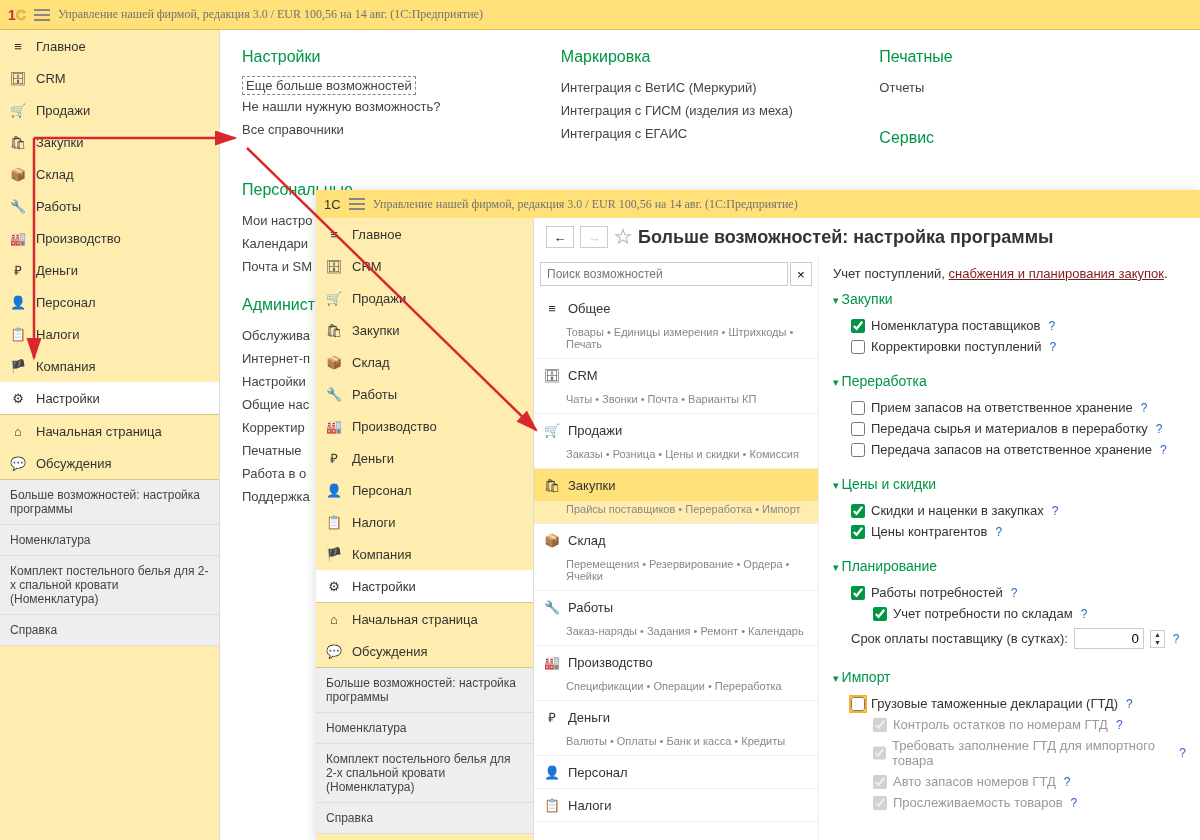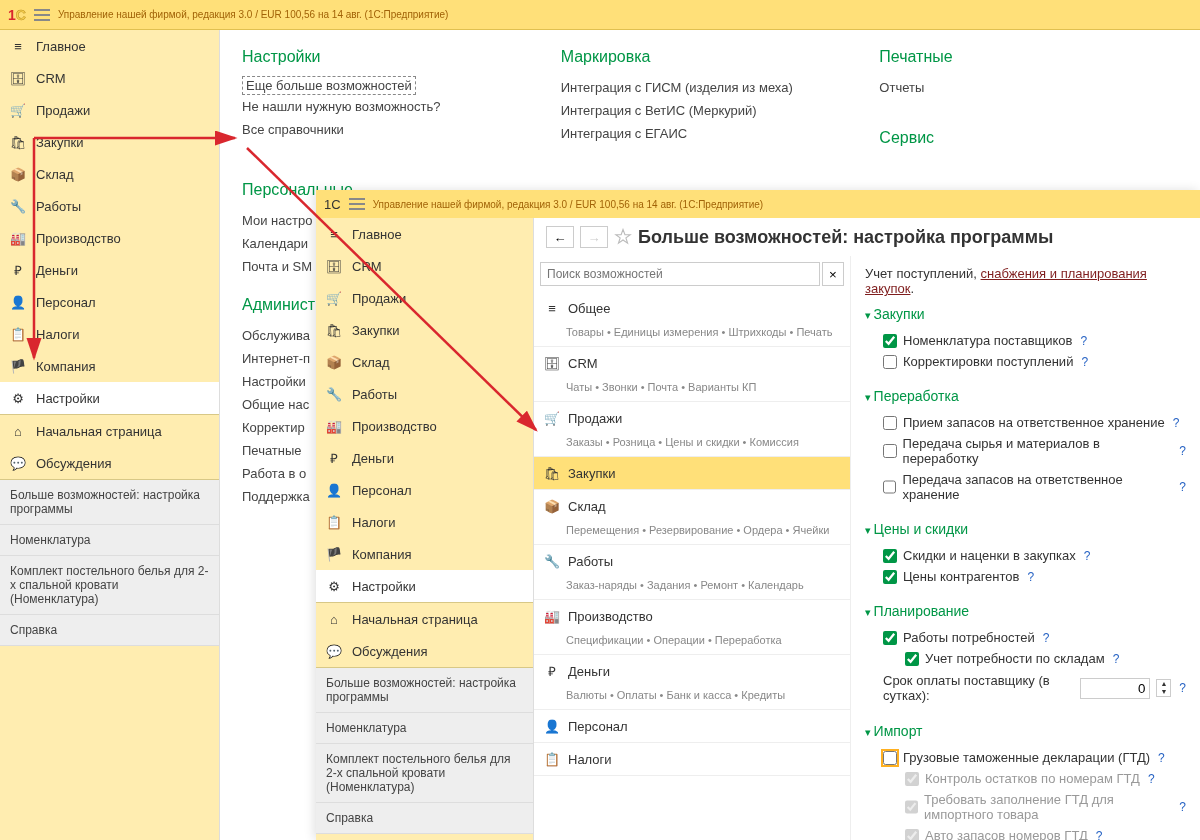--- a/index.html
+++ b/index.html
@@ -3,21 +3,21 @@
 <meta charset="utf-8">
 <style>
 * { box-sizing: border-box; margin: 0; padding: 0; }
 body { font-family: Arial, sans-serif; font-size: 13px; color: #333; width: 1200px; height: 840px; position: relative; background: #fff; overflow: hidden; }
 .titlebar { background: #ffe079; height: 30px; display: flex; align-items: center; padding: 0 8px; gap: 8px; border-bottom: 1px solid #e0c050; }
 .titlebar .logo { font-weight: bold; font-family: 'Arial Black', sans-serif; font-size: 14px; }
 .titlebar .logo .red { color: #d9272e; }
 .titlebar .logo .yellow { color: #f8d050; -webkit-text-stroke: 0.5px #b89020; }
 .hamburger { cursor: pointer; }
 .hamburger svg { display: block; }
-.title { color: #a16207; font-size: 10px; }
+.title { color: #737373; font-size: 12px; font-family: Liberation Serif, serif; }
 
 .container { display: flex; height: calc(100% - 30px); }
 .sidebar { width: 220px; background: #ffedb0; display: flex; flex-direction: column; border-right: 1px solid #ddd; }
 .sb-item { display: flex; align-items: center; padding: 8px 10px; gap: 10px; cursor: pointer; color: #333; }
 .sb-item.active { background: #fff; }
 .sb-sep { border-top: 1px solid #d8c886; }
 .sb-tab { padding: 8px 10px; background: #eee; border-bottom: 1px solid #ddd; font-size: 12px; color: #444; cursor: pointer; }
 
 .main { flex: 1; padding: 18px 22px; overflow: hidden; }
 .col3 { display: grid; grid-template-columns: 1fr 1fr 1fr; gap: 20px; }
@@ -29,21 +29,21 @@
 .overlay { position: absolute; left: 316px; top: 190px; width: 884px; height: 650px; background: #fff; box-shadow: -2px 0 10px rgba(0,0,0,0.12); display: flex; flex-direction: column; }
 .ov-titlebar { background: #ffe079; height: 28px; display: flex; align-items: center; padding: 0 8px; gap: 8px; }
 .ov-container { display: flex; height: calc(100% - 28px); }
 .ov-sidebar { width: 218px; background: #ffedb0; display: flex; flex-direction: column; border-right: 1px solid #ddd; overflow-y: auto; }
 .ov-main { flex: 1; display: flex; flex-direction: column; }
 .ov-header { display: flex; align-items: center; gap: 6px; padding: 8px 12px; }
 .navbtn { border: 1px solid #ccc; background: #fff; width: 28px; height: 22px; cursor: pointer; display: inline-flex; align-items: center; justify-content: center; font-size: 13px; }
 .star-icon { width: 18px; height: 18px; }
 .ov-title { font-size: 18px; font-weight: bold; color: #333; }
 .ov-body { display: flex; flex: 1; overflow: hidden; }
-.ov-left { width: 317px; border-right: 1px solid #eee; display: flex; flex-direction: column; overflow-y: auto; }
+.ov-left { width: 285px; border-right: 1px solid #eee; display: flex; flex-direction: column; overflow-y: auto; }
 .ov-right { flex: 1; padding: 10px 14px; overflow-y: auto; }
 .search-wrap { display: flex; padding: 6px; gap: 2px; }
 .search-input { flex: 1; border: 1px solid #ccc; padding: 4px 6px; font-size: 12px; }
 .search-clear { border: 1px solid #ccc; background: #fff; width: 22px; cursor: pointer; }
 .cat { border-bottom: 1px solid #eee; }
 .cat-head { display: flex; align-items: center; gap: 8px; padding: 8px 10px; cursor: pointer; }
 .cat.selected .cat-head { background: #ffe079; }
 .cat.selected .cat-sub { background: #ffedb0; }
 .cat-sub { font-size: 11px; color: #888; padding: 2px 10px 8px 32px; }
 
@@ -158,22 +158,22 @@
   <div class="main">
     <div class="col3">
       <div>
         <div class="sect-title">Настройки</div>
         <span class="lnk boxed">Еще больше возможностей</span>
         <span class="lnk">Не нашли нужную возможность?</span>
         <span class="lnk">Все справочники</span>
       </div>
       <div>
         <div class="sect-title">Маркировка</div>
+        <span class="lnk">Интеграция с ВетИС (Меркурий)</span>
         <span class="lnk">Интеграция с ГИСМ (изделия из меха)</span>
-        <span class="lnk">Интеграция с ВетИС (Меркурий)</span>
         <span class="lnk">Интеграция с ЕГАИС</span>
       </div>
       <div>
         <div class="sect-title">Печатные</div>
         <span class="lnk">Отчеты</span>
         <div style="height:30px"></div>
         <div class="sect-title">Сервис</div>
       </div>
     </div>
     <div style="height:24px"></div>
@@ -316,20 +316,21 @@
                   <span class="ico">🛒</span>
                   <span>Продажи</span>
                 </div>
                 <div class="cat-sub">Заказы • Розница • Цены и скидки • Комиссия</div>
               </div>
               <div class="cat selected">
                 <div class="cat-head">
                   <span class="ico">🛍</span>
                   <span>Закупки</span>
                 </div>
+                <div class="cat-sub">Прайсы поставщиков • Переработка • Импорт</div>
               </div>
               <div class="cat">
                 <div class="cat-head">
                   <span class="ico">📦</span>
                   <span>Склад</span>
                 </div>
                 <div class="cat-sub">Перемещения • Резервирование • Ордера • Ячейки</div>
               </div>
               <div class="cat">
                 <div class="cat-head">

